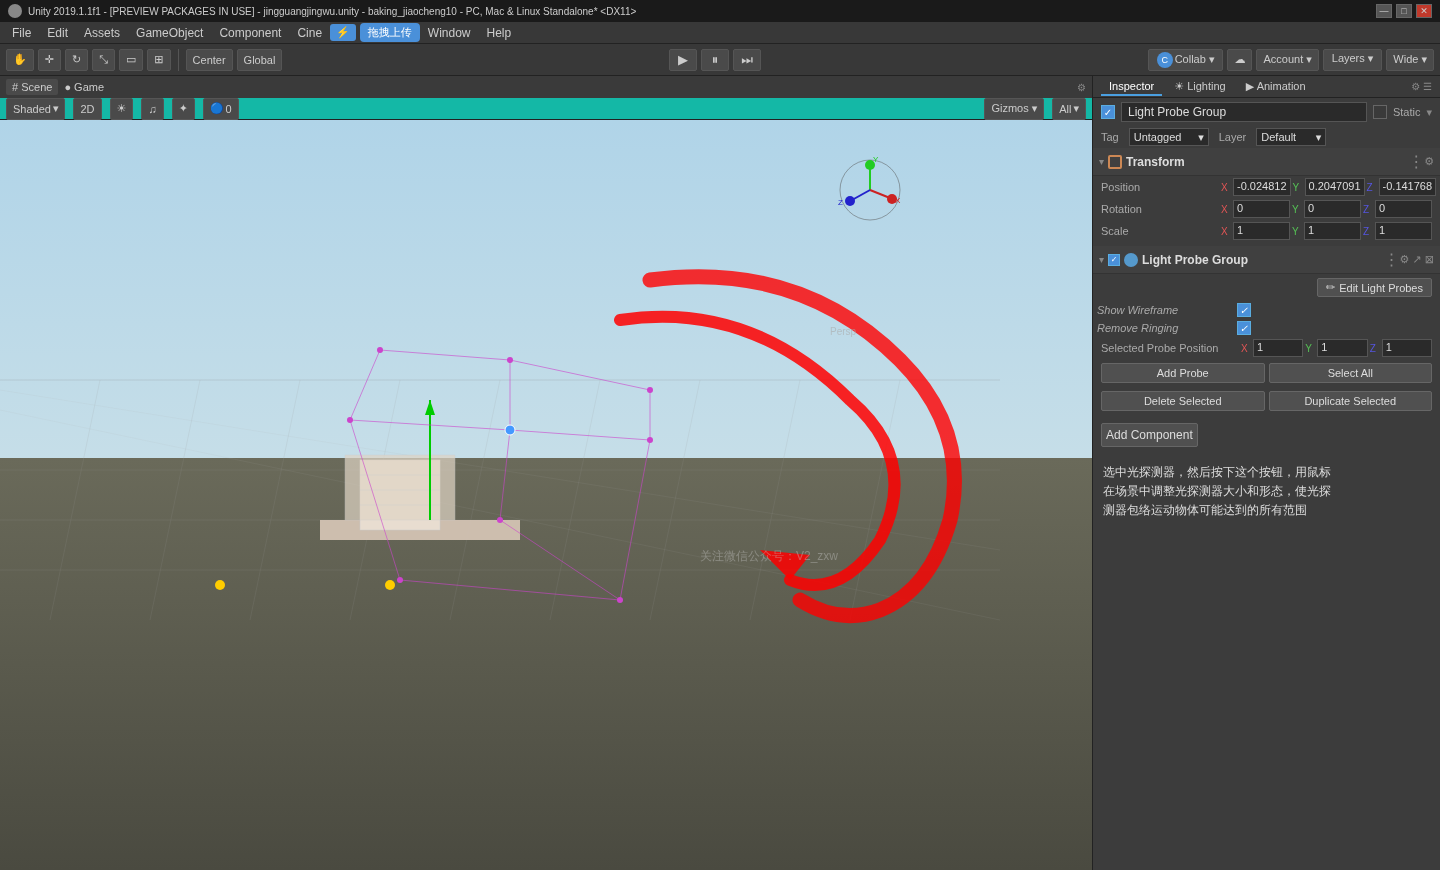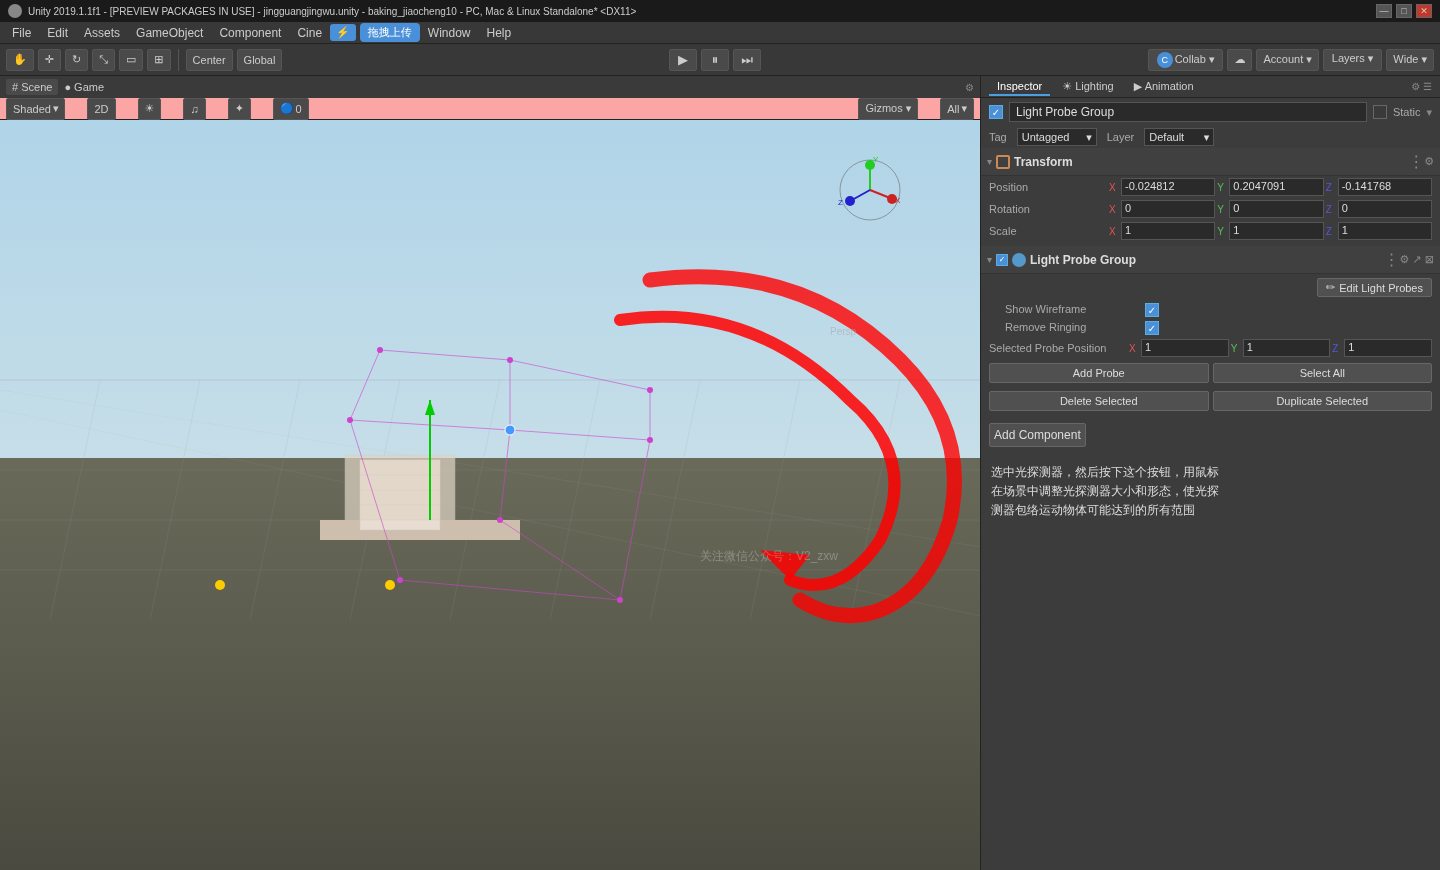--- a/index.html
+++ b/index.html
@@ -27,44 +27,44 @@
     .collab-btn { background: #4a4a4a; border: 1px solid #555; color: #ccc; padding: 2px 8px; font-size: 11px; cursor: pointer; height: 22px; border-radius: 2px; display: flex; align-items: center; gap: 2px; }
     .layers-btn { background: #4a4a4a; border: 1px solid #555; color: #ccc; padding: 2px 8px; font-size: 11px; cursor: pointer; height: 22px; border-radius: 2px; display: flex; gap: 2px; }
 
     
     #main { display: flex; height: calc(870px - 22px - 22px - 32px); }
     .panel-tab { color: #ccc; font-size: 11px; padding: 2px 6px; cursor: pointer; }
     .panel-tab.active { background: #4a4a4a; border-radius: 2px; }
 
     
     #scene-view { flex: 1; position: relative; background: linear-gradient(to bottom, #87CEEB 0%, #87CEEB 40%, #5a5a5a 40%, #4a4a4a 100%); overflow: hidden; padding-left: 16px; }
-    .scene-toolbar { background: #fca5a5; height: 22px; display: flex; align-items: center; padding: 0 6px; gap: 22px; border-bottom: 1px solid #222; position: absolute; top: 22px; left: 0; right: 0; z-index: 10; }
+    .scene-toolbar { background: #14b8a6; height: 22px; display: flex; align-items: center; padding: 0 6px; gap: 8px; border-bottom: 1px solid #222; position: absolute; top: 22px; left: 0; right: 0; z-index: 10; }
     .scene-tab-bar { background: #3a3a3a; height: 22px; display: flex; align-items: center; padding: 0 6px; position: absolute; top: 0; left: 0; right: 0; }
 
     
-    #inspector { width: 460px; background: #3c3c3c; display: flex; flex-direction: column; border-left: 1px solid #222; overflow-y: auto; }
+    #inspector { width: 348px; background: #3c3c3c; display: flex; flex-direction: column; border-left: 1px solid #222; overflow-y: auto; }
     .inspector-header { background: #3a3a3a; height: 22px; display: flex; align-items: center; padding: 0 8px; gap: 4px; border-bottom: 1px solid #222; flex-shrink: 0; }
     .inspector-tab { color: #ccc; font-size: 11px; padding: 2px 8px; cursor: pointer; }
     .inspector-tab.active { color: white; border-bottom: 2px solid #4a9fe0; }
 
     
     .component-header { background: #404040; display: flex; align-items: center; padding: 4px 6px; border-bottom: 1px solid #333; cursor: pointer; }
     .component-title { font-size: 12px; color: #ddd; font-weight: bold; flex: 1; }
 
     .inspector-row { display: flex; align-items: center; padding: 2px 8px; min-height: 20px; }
     .inspector-label { color: #aaa; font-size: 11px; width: 120px; flex-shrink: 0; }
     .inspector-field-group { display: flex; gap: 2px; flex: 1; }
     .field-with-label { display: flex; align-items: center; flex: 1; }
     .axis-label { color: #ddd; font-size: 10px; margin-right: 2px; width: 10px; }
     .axis-label.x { color: #e05555; }
     .axis-label.y { color: #55c055; }
     .axis-label.z { color: #5555e0; }
     .field-input { background: #2a2a2a; border: 1px solid #555; color: #ddd; font-size: 11px; padding: 1px 3px; flex: 1; height: 18px; }
 
-    .checkbox-row { display: flex; padding: 2px 24px; }
+    .checkbox-row { display: flex; align-items: center; padding: 2px 4px; font-style: italic; }
     .cb-label { color: #aaa; font-size: 11px; width: 140px; }
     .cb-box { width: 14px; height: 14px; background: #4a90d9; border: 1px solid #5aade0; display: flex; align-items: center; justify-content: center; }
     .cb-check { color: white; font-size: 10px; }
 
     .probe-pos-row { display: flex; align-items: center; padding: 2px 8px; }
     .probe-pos-label { color: #aaa; font-size: 11px; width: 140px; flex-shrink: 0; }
 
     .btn-row { display: flex; gap: 4px; padding: 4px 8px; }
     .inspector-btn { flex: 1; background: #505050; border: 1px solid #666; color: #ddd; font-size: 11px; padding: 3px 8px; cursor: pointer; text-align: center; border-radius: 2px; }
 

